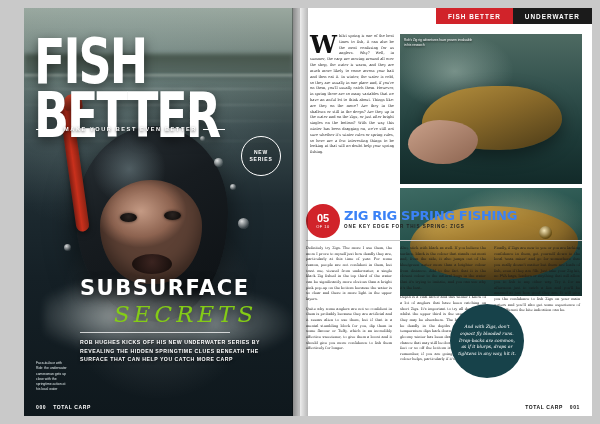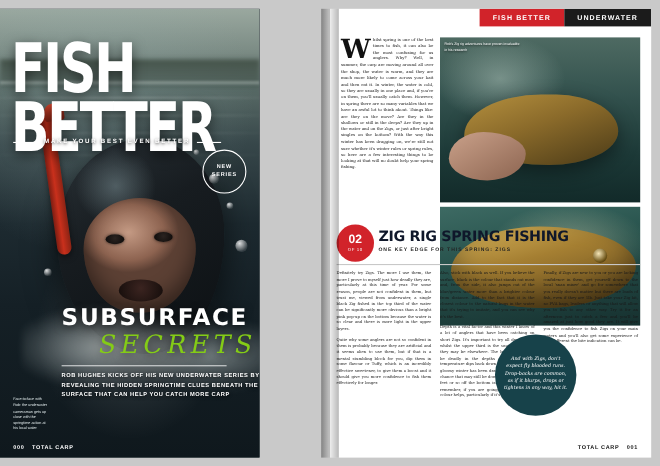--- a/index.html
+++ b/index.html
@@ -13,22 +13,22 @@
   .spread {
     position: relative;
     width: 600px; height: 424px;
     background: #c9c9c9;
     overflow: hidden;
   }
 
   
   .page-left {
     position: absolute;
-    left: 0; top: 8px;
-    width: 236px; height: 408px;
+    left: 24px; top: 8px;
+    width: 269px; height: 408px;
     overflow: hidden;
     background: #0d1a1f;
   }
   .photo-left {
     position: absolute; inset: 0;
     background:
       radial-gradient(ellipse 60% 40% at 50% 72%, rgba(255,255,255,0.16), rgba(0,0,0,0) 60%),
       radial-gradient(ellipse 90% 50% at 35% 20%, rgba(150,175,175,0.30), rgba(0,0,0,0) 70%),
       linear-gradient(180deg, #9aa89f 0%, #7d8d86 9%, #5d6f6a 16%, #37474a 30%, #1d2a30 48%, #152026 66%, #0f181d 100%);
   }
@@ -264,21 +264,21 @@
     display: flex; flex-direction: column; align-items: center; justify-content: center;
     line-height: 1;
   }
   .badge .n { font-size: 11px; font-weight: 700; }
   .badge .of { font-size: 4px; letter-spacing: 0.5px; margin-top: 1px; }
 
   .sec-title {
     position: absolute; left: 44px; top: 200px;
     font-family: "DejaVu Sans", sans-serif;
     font-weight: 700; font-size: 13px; letter-spacing: -0.3px;
-    color: #0f172a;
+    color: #3b82f6;
   }
   .sec-sub {
     position: absolute; left: 44px; top: 216px;
     font-size: 4.6px; font-weight: 700; letter-spacing: 0.9px; color: #222;
   }
   .sec-rule {
     position: absolute; left: 6px; top: 232px; width: 276px; height: 1px; background: #c8c8c8;
   }
 
   .cols {
@@ -392,21 +392,21 @@
       <div class="hand"></div>
     </div>
     <div class="cap-topright">Rob's Zig rig adventures have proven invaluable in his research</div>
 
     <div class="photo-midright">
       <div class="carp"></div>
       <div class="eye"></div>
     </div>
 
     <div class="badge">
-      <span class="n">02</span>
+      <span class="n">05</span>
       <span class="of">OF 10</span>
     </div>
 
     <div class="sec-title">ZIG RIG SPRING FISHING</div>
     <div class="sec-sub">ONE KEY EDGE FOR THIS SPRING: ZIGS</div>
     <div class="sec-rule"></div>
 
     <div class="cols">
       <div class="col">
         <div class="body-text">

